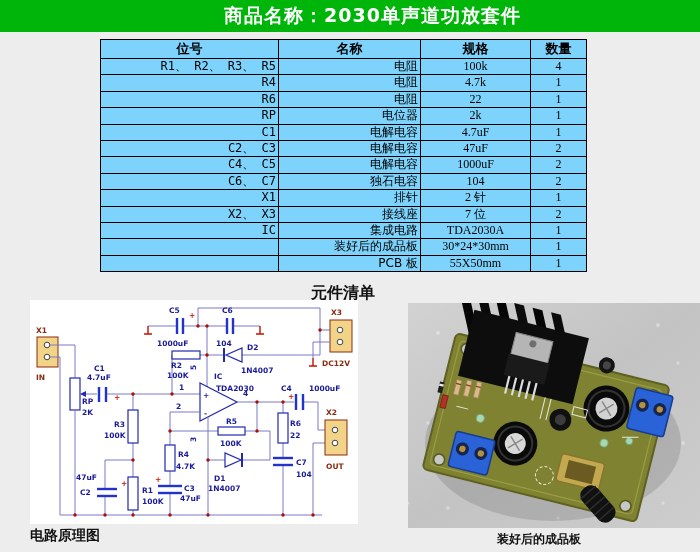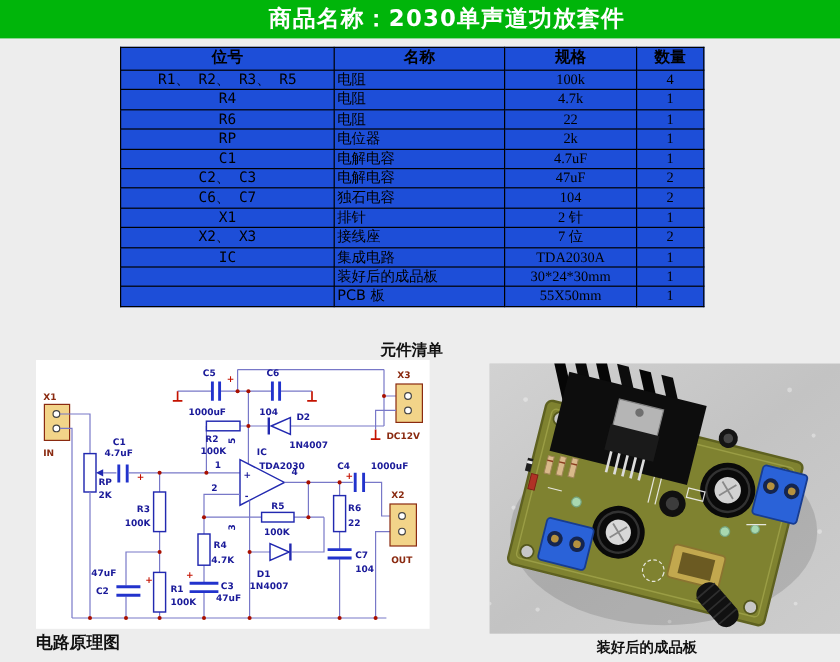--- a/index.html
+++ b/index.html
@@ -11,34 +11,34 @@
     position:absolute;left:0;top:0;width:700px;height:32px;background:#00b50a;
     display:flex;align-items:center;justify-content:center;
   }
   .header-bar .title{
     color:#ffffff;font-size:19px;font-weight:bold;letter-spacing:1px;
     font-family:"DejaVu Sans","Liberation Sans",sans-serif;
     margin-left:45px;
   }
   table.parts{
     position:absolute;left:100px;top:39px;width:486px;
-    border-collapse:collapse;background:#1d4ed8;table-layout:fixed;
+    border-collapse:collapse;background:#7dd3fc;table-layout:fixed;
   }
   table.parts th,table.parts td{
     border:1px solid #000;padding:0 2px;height:15.4px;line-height:15.4px;
     font-size:12px;color:#000;overflow:hidden;white-space:nowrap;
   }
   table.parts th{height:18px;font-weight:bold;font-size:13px;text-align:center;}
   col.c0{width:178px}col.c1{width:142px}col.c2{width:110px}col.c3{width:56px}
-  td.ref{text-align:center;font-family:"DejaVu Sans Mono","Liberation Mono",monospace;font-size:11px;}
-  td.nm{text-align:left;}
+  td.ref{text-align:right;font-family:"DejaVu Sans Mono","Liberation Mono",monospace;font-size:11px;}
+  td.nm{text-align:right;}
   td.sp,td.qt{text-align:center;font-family:"Liberation Serif","DejaVu Serif",serif;font-size:12px;}
   .tbl-caption{
     position:absolute;left:100px;top:283px;width:486px;text-align:center;
-    font-weight:bold;font-size:13px;color:#111;
+    font-weight:bold;font-size:16px;color:#111;
   }
   .schematic-box{
     position:absolute;left:30px;top:300px;width:328px;height:224px;background:#ffffff;
   }
   .schematic-caption{
     position:absolute;left:30px;top:527px;width:328px;
     font-weight:bold;font-size:14px;color:#111;
   }
   .photo-box{
     position:absolute;left:408px;top:303px;width:292px;height:225px;background:#c7c7c7;
@@ -106,20 +106,26 @@
         <tr>
           <td class="ref">C1</td>
           <td class="nm">电解电容</td>
           <td class="sp">4.7uF</td>
           <td class="qt">1</td>
         </tr>
         <tr>
           <td class="ref">C2、 C3</td>
           <td class="nm">电解电容</td>
           <td class="sp">47uF</td>
+          <td class="qt">2</td>
+        </tr>
+        <tr>
+          <td class="ref">C4、 C5</td>
+          <td class="nm">电解电容</td>
+          <td class="sp">1000uF</td>
           <td class="qt">2</td>
         </tr>
         <tr>
           <td class="ref">C6、 C7</td>
           <td class="nm">独石电容</td>
           <td class="sp">104</td>
           <td class="qt">2</td>
         </tr>
         <tr>
           <td class="ref">X1</td>

